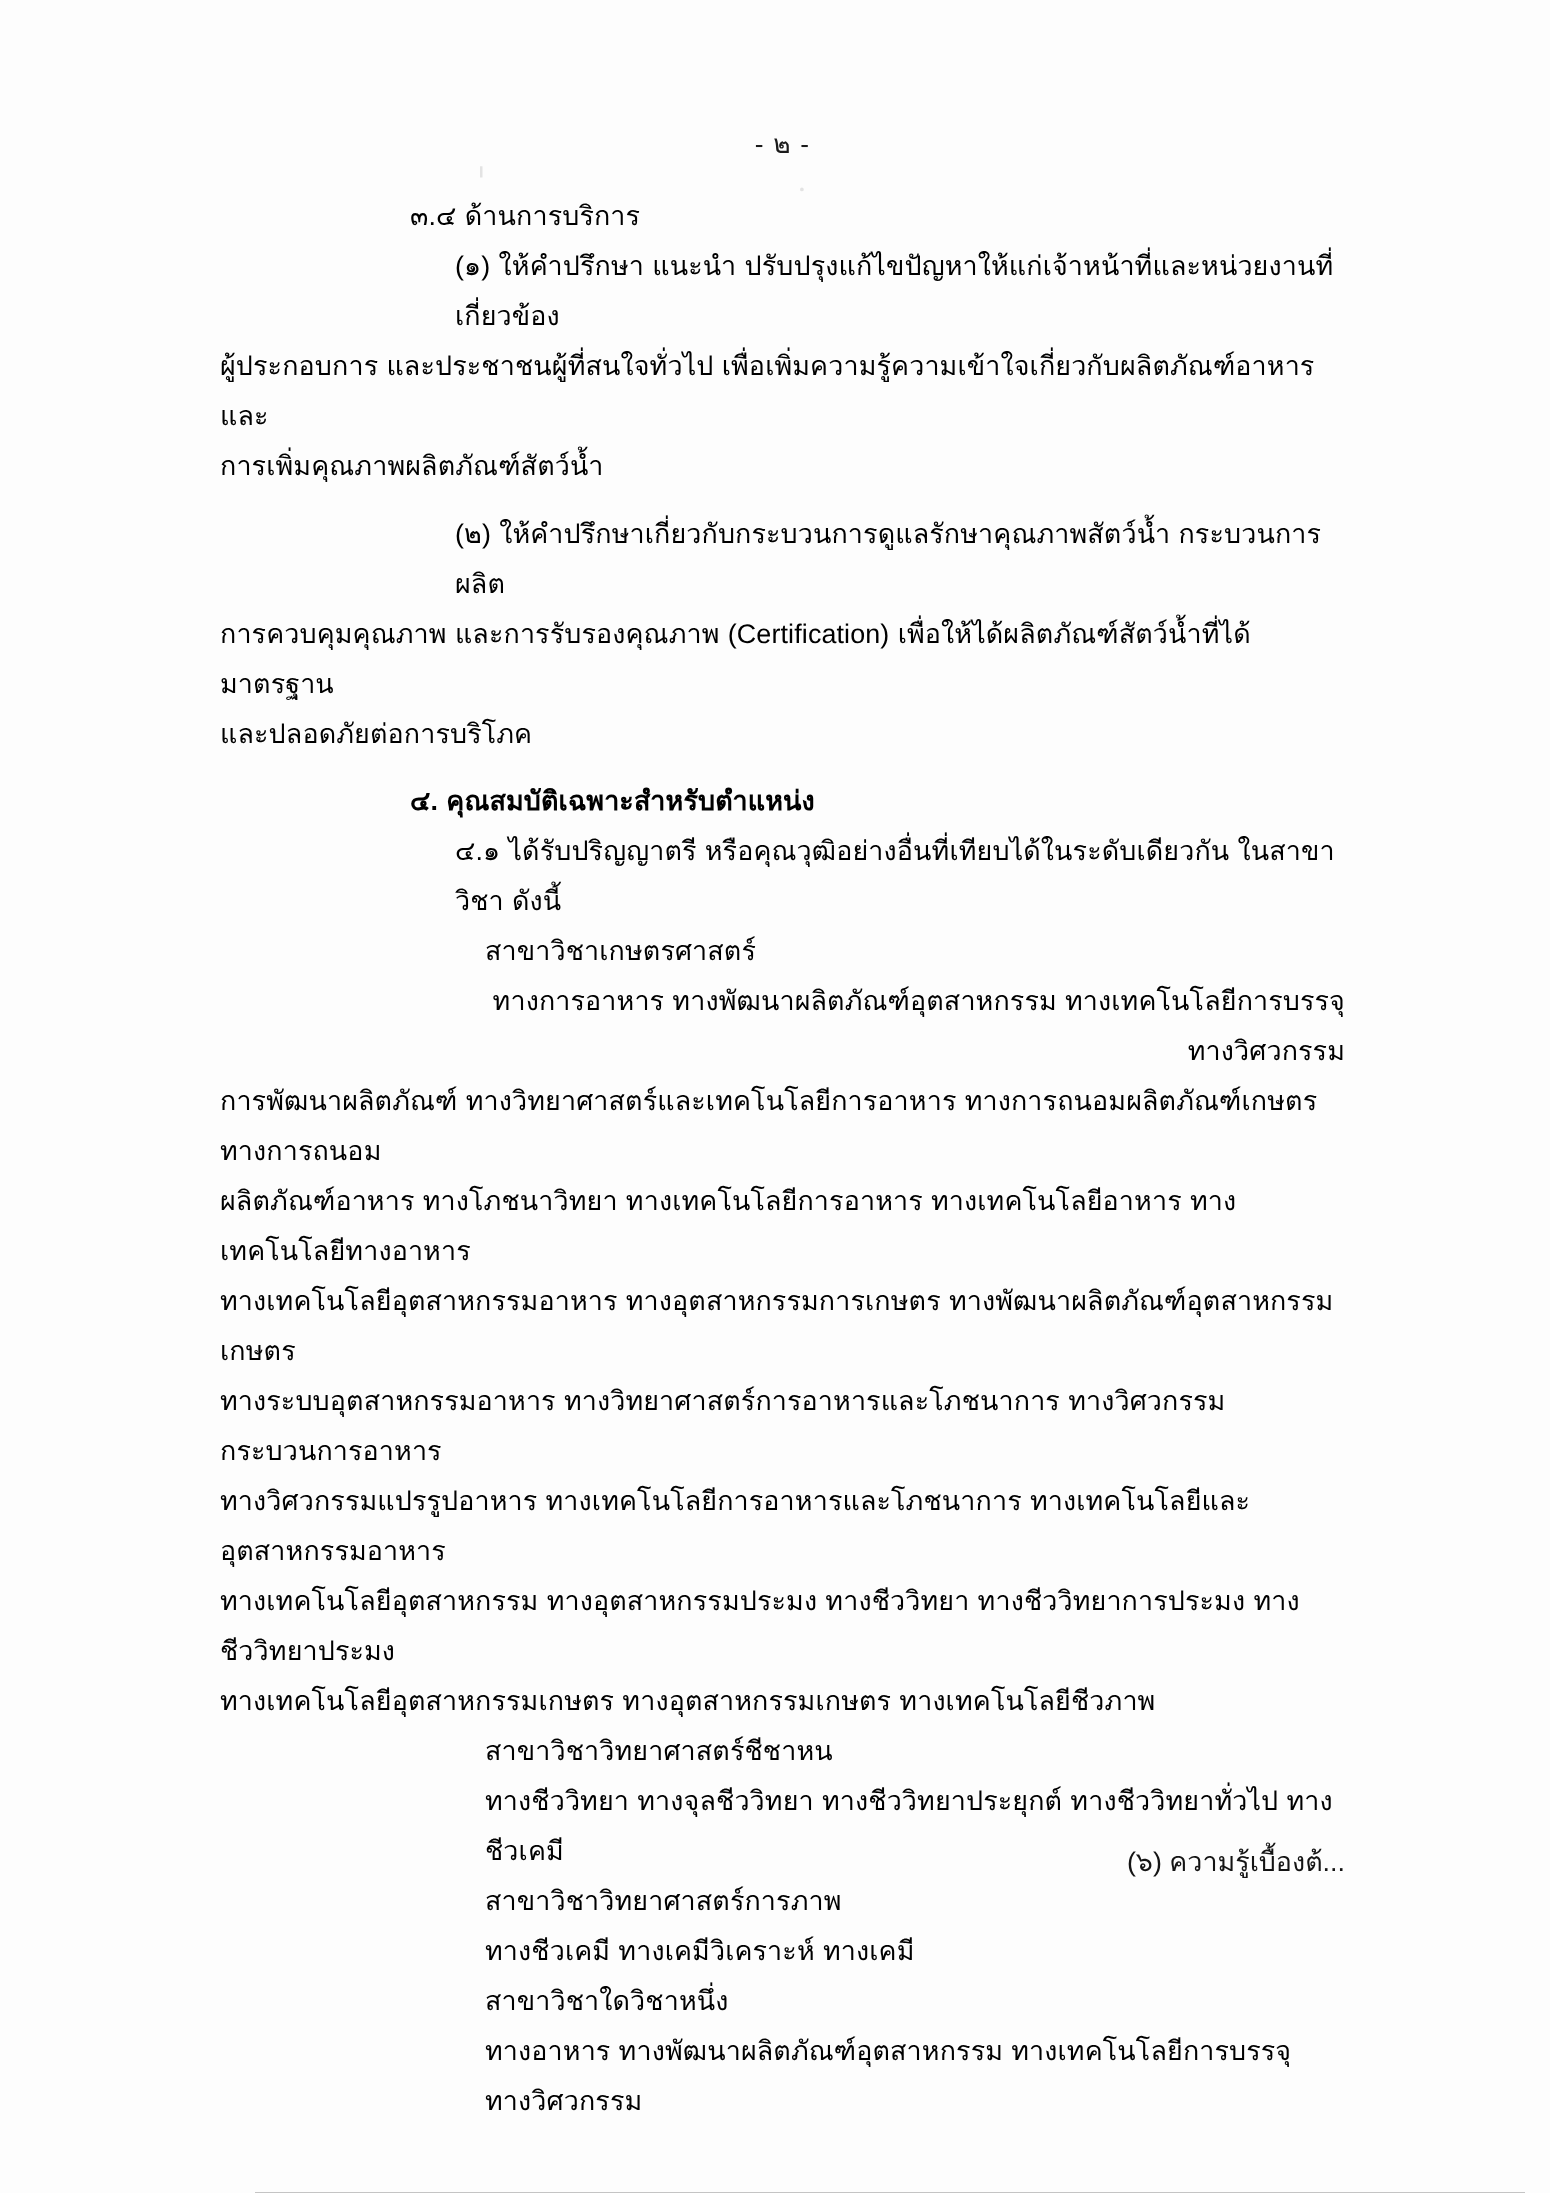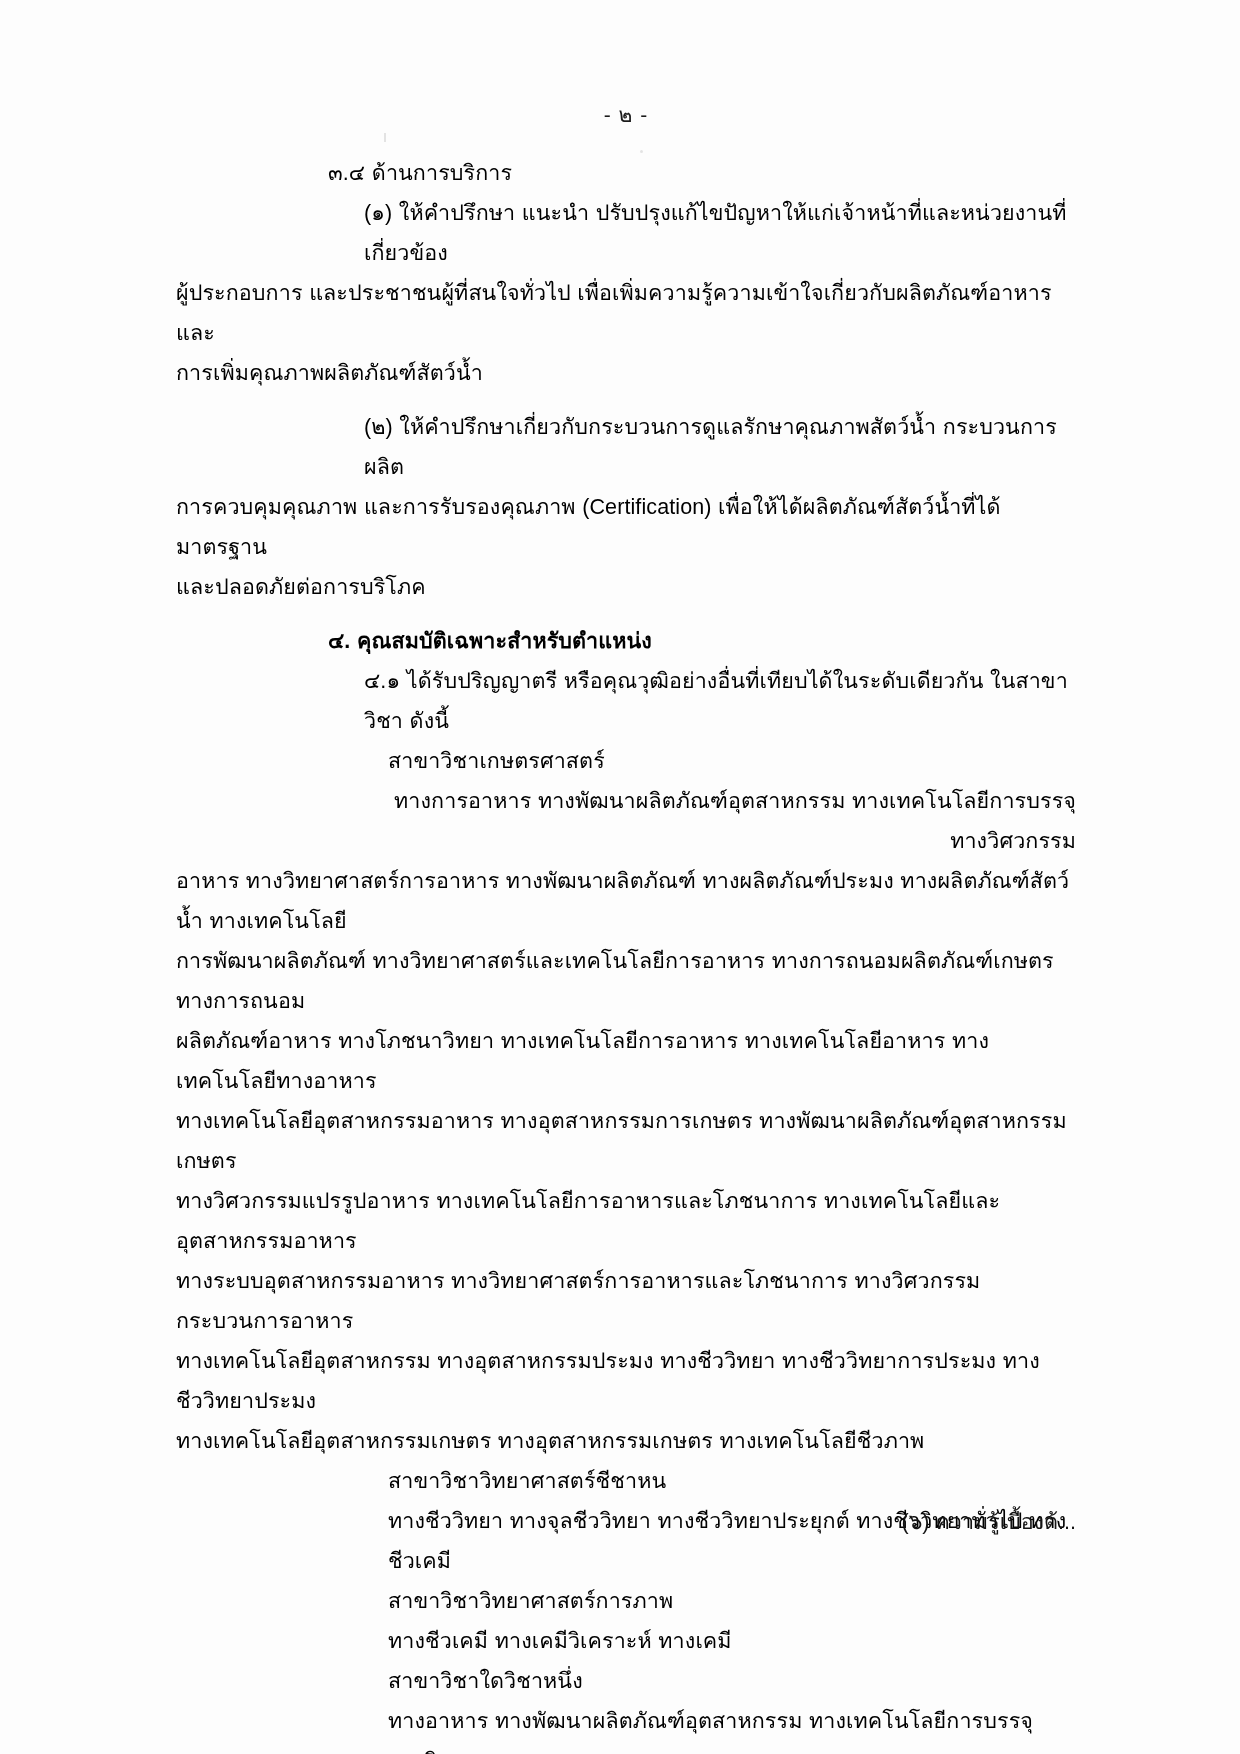--- a/index.html
+++ b/index.html
@@ -63,21 +63,20 @@
   }
   .spacer-sm { height: 14px; }
   .footer-line {
     position: absolute;
     left: 176px;
     top: 1472px;
     width: 900px;
     text-align: right;
     font-size: 21.5px;
     color: #141414;
-    margin-top: 32px;
   }
   .noise {
     position: absolute;
     pointer-events: none;
     background: rgba(0,0,0,0.10);
   }
   .sp-1 { left: 384px; top: 133px; width: 2px; height: 9px; }
   .sp-2 { left: 640px; top: 150px; width: 3px; height: 3px; border-radius: 50%; }
 </style>
 </head>
@@ -108,26 +107,25 @@
     <div class="spacer-sm"></div>
 
     <div class="para indent-head bold">๔. คุณสมบัติเฉพาะสำหรับตำแหน่ง</div>
 
     <div class="para" style="padding-left:188px;">๔.๑ ได้รับปริญญาตรี หรือคุณวุฒิอย่างอื่นที่เทียบได้ในระดับเดียวกัน ในสาขาวิชา ดังนี้</div>
 
     <div class="para indent-body">
       <span class="underline">สาขาวิชาเกษตรศาสตร์</span>
     </div>
     <div class="para" style="padding-left:212px;text-align:right;">ทางการอาหาร ทางพัฒนาผลิตภัณฑ์อุตสาหกรรม ทางเทคโนโลยีการบรรจุ ทางวิศวกรรม</div>
-    <div class="para">อาหาร ทางวิทยาศาสตร์การอาหาร ทางพัฒนาผลิตภัณฑ์ ทางผลิตภัณฑ์ประมง ทางผลิตภัณฑ์สัตว์น้ำ ทางเทคโนโลยี</div>
     <div class="para">การพัฒนาผลิตภัณฑ์ ทางวิทยาศาสตร์และเทคโนโลยีการอาหาร ทางการถนอมผลิตภัณฑ์เกษตร ทางการถนอม</div>
     <div class="para">ผลิตภัณฑ์อาหาร ทางโภชนาวิทยา ทางเทคโนโลยีการอาหาร ทางเทคโนโลยีอาหาร ทางเทคโนโลยีทางอาหาร</div>
     <div class="para">ทางเทคโนโลยีอุตสาหกรรมอาหาร ทางอุตสาหกรรมการเกษตร ทางพัฒนาผลิตภัณฑ์อุตสาหกรรมเกษตร</div>
+    <div class="para">ทางระบบอุตสาหกรรมอาหาร ทางวิทยาศาสตร์การอาหารและโภชนาการ  ทางวิศวกรรมกระบวนการอาหาร</div>
     <div class="para">ทางวิศวกรรมแปรรูปอาหาร ทางเทคโนโลยีการอาหารและโภชนาการ ทางเทคโนโลยีและอุตสาหกรรมอาหาร</div>
-    <div class="para">ทางระบบอุตสาหกรรมอาหาร ทางวิทยาศาสตร์การอาหารและโภชนาการ  ทางวิศวกรรมกระบวนการอาหาร</div>
     <div class="para">ทางเทคโนโลยีอุตสาหกรรม ทางอุตสาหกรรมประมง ทางชีววิทยา ทางชีววิทยาการประมง ทางชีววิทยาประมง</div>
     <div class="para">ทางเทคโนโลยีอุตสาหกรรมเกษตร ทางอุตสาหกรรมเกษตร ทางเทคโนโลยีชีวภาพ</div>
 
     <div class="para indent-body">
       <span class="underline">สาขาวิชาวิทยาศาสตร์ชีชาหน</span>
     </div>
     <div class="para" style="padding-left:212px;">ทางชีววิทยา ทางจุลชีววิทยา  ทางชีววิทยาประยุกต์ ทางชีววิทยาทั่วไป ทางชีวเคมี</div>
 
     <div class="para indent-body">
       <span class="underline">สาขาวิชาวิทยาศาสตร์การภาพ</span>

